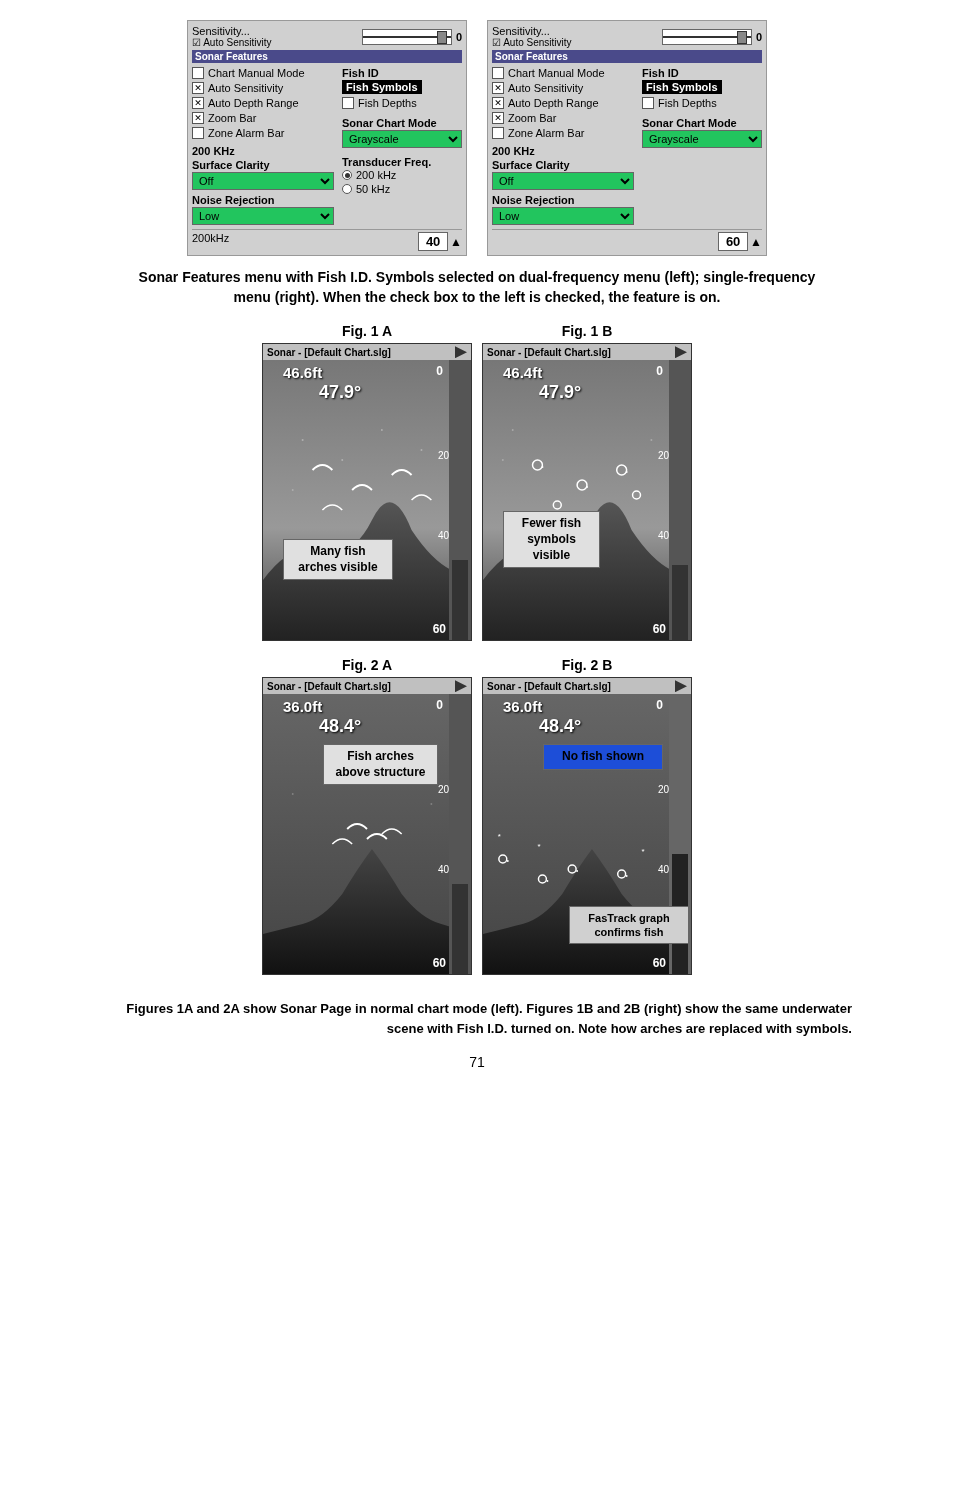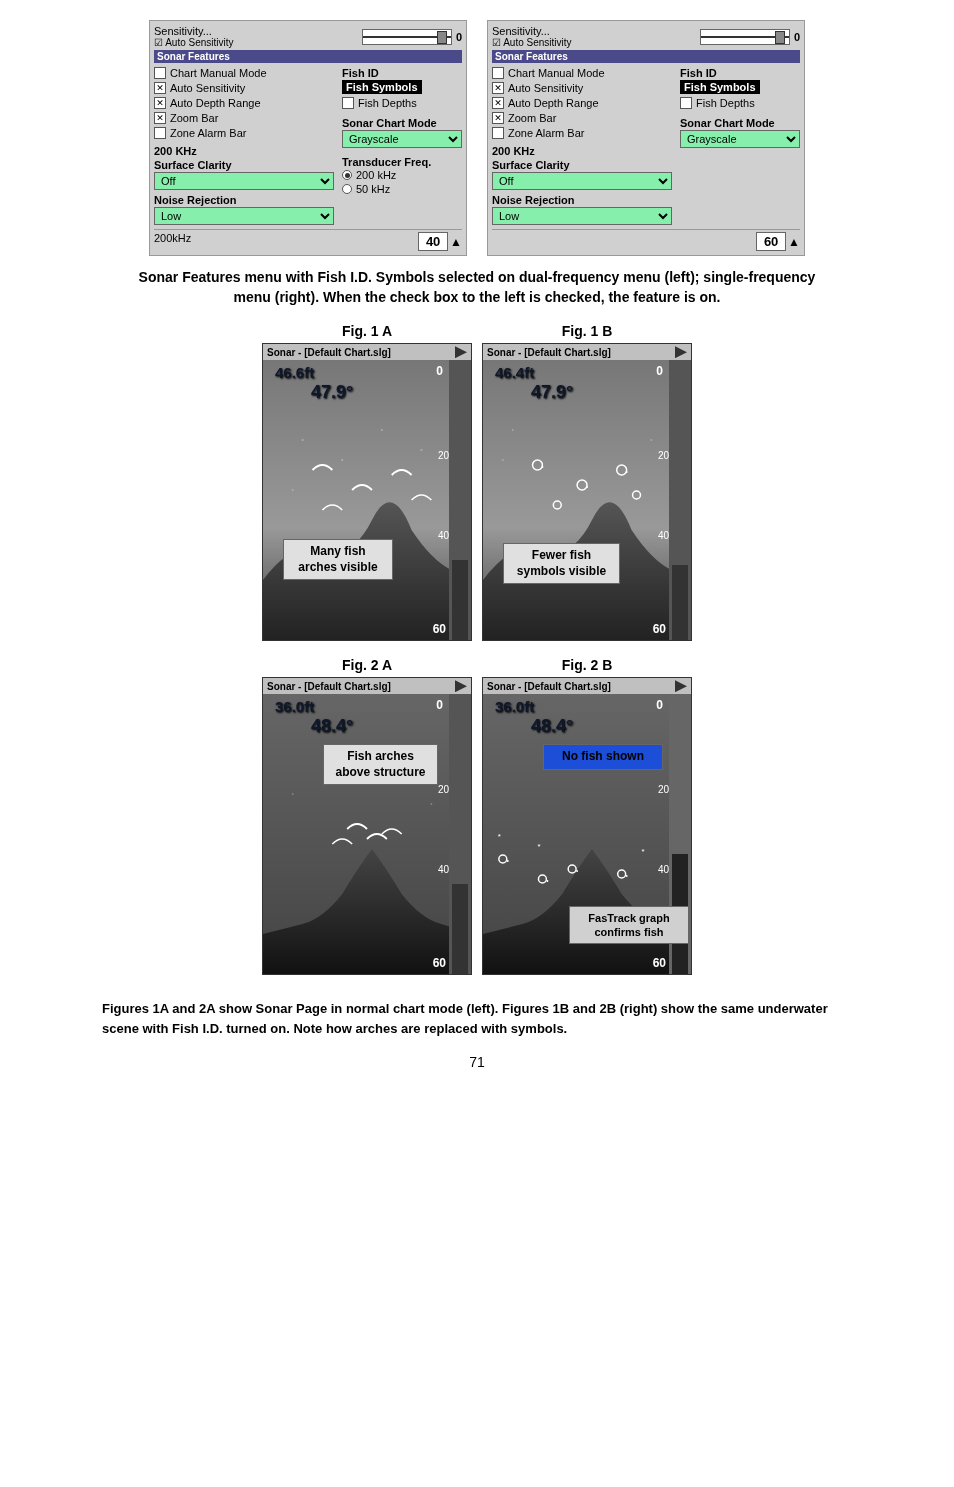--- a/index.html
+++ b/index.html
@@ -19,21 +19,21 @@
       display: flex;
       gap: 20px;
       margin-bottom: 12px;
       width: 100%;
       justify-content: center;
     }
 
     .menu-panel {
       border: 1px solid #999;
       background: #d0d0d0;
-      width: 318px;
+      width: 280px;
       padding: 4px;
       font-size: 12px;
     }
 
     .menu-header-row {
       display: flex;
       justify-content: space-between;
       align-items: center;
       margin-bottom: 2px;
     }
@@ -94,21 +94,21 @@
     .khz-label {
       font-size: 11px;
       font-weight: bold;
       margin-bottom: 2px;
     }
 
     .dropdown-select {
       width: 100%;
       font-size: 11px;
       border: 1px solid #666;
-      background: #86efac;
+      background: #22c55e;
       padding: 1px 2px;
       height: 18px;
     }
 
     .section-label {
       font-size: 11px;
       font-weight: bold;
       margin-bottom: 1px;
     }
 
@@ -226,22 +226,22 @@
       position: relative;
       width: 100%;
       height: 280px;
       background: #888;
       overflow: hidden;
     }
 
     .sonar-depth-reading {
       position: absolute;
       top: 4px;
-      left: 12px;
-      color: #0f172a;
+      left: 20px;
+      color: #ffffff;
       font-size: 13px;
       font-weight: bold;
       line-height: 1.2;
       z-index: 10;
       text-shadow: 1px 1px 2px #000;
     }
 
     .depth-main {
       font-size: 15px;
     }
@@ -271,21 +271,21 @@
       font-weight: bold;
       padding: 4px 6px;
       text-align: center;
       line-height: 1.3;
     }
 
     
     .bottom-caption {
       font-size: 13px;
       font-weight: bold;
-      text-align: left;
+      text-align: right;
       line-height: 1.5;
       margin-top: 8px;
       max-width: 750px;
     }
 
     .page-number {
       font-size: 14px;
       text-align: center;
       margin-top: 16px;
     }
@@ -597,21 +597,21 @@
           <div class="depth-main">46.4ft</div>
           <div class="depth-secondary">47.9°</div>
         </div>
         <div class="sonar-zero">0</div>
         <div style="position:absolute;right:22px;top:90px;color:#fff;font-size:10px;">20</div>
         <div style="position:absolute;right:22px;top:170px;color:#fff;font-size:10px;">40</div>
         <div class="fastrack-graph">
           <div class="fastrack-inner" style="height:75px;"></div>
         </div>
         <div style="position:absolute;bottom:4px;right:25px;color:#fff;font-size:12px;font-weight:bold;">60</div>
-        <div class="annotation-box" style="bottom:56px;left:20px;width:117px;">
+        <div class="annotation-box" style="bottom:72px;left:20px;width:97px;">
           <strong>Fewer fish<br>symbols visible</strong>
         </div>
       </div>
     </div>
   </div>
 </div>
 
 <div class="figures-row">
 
   <div>

